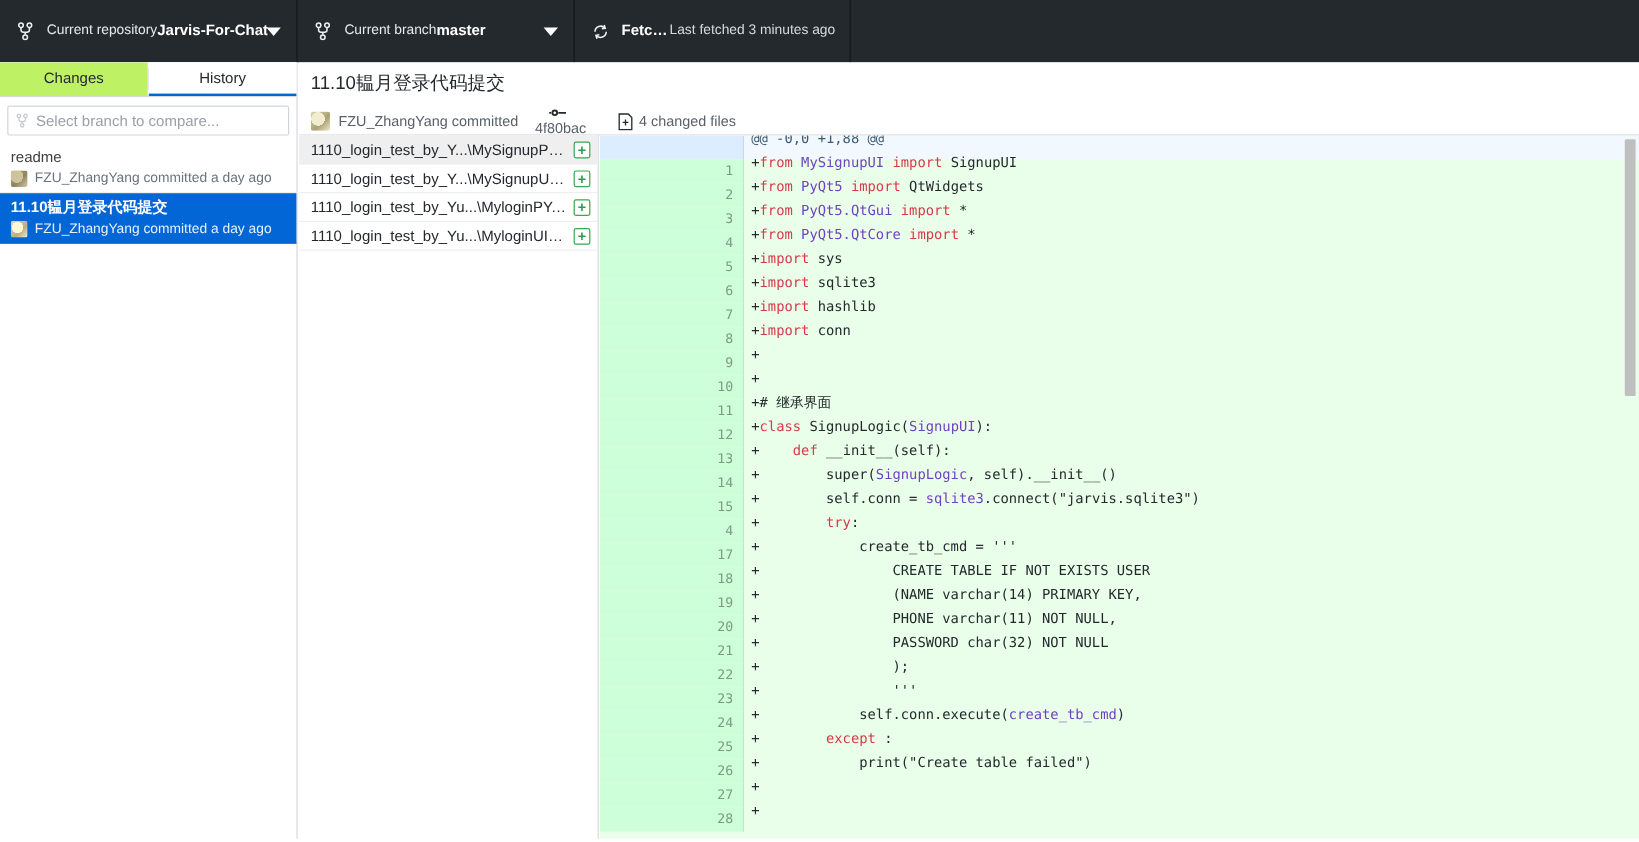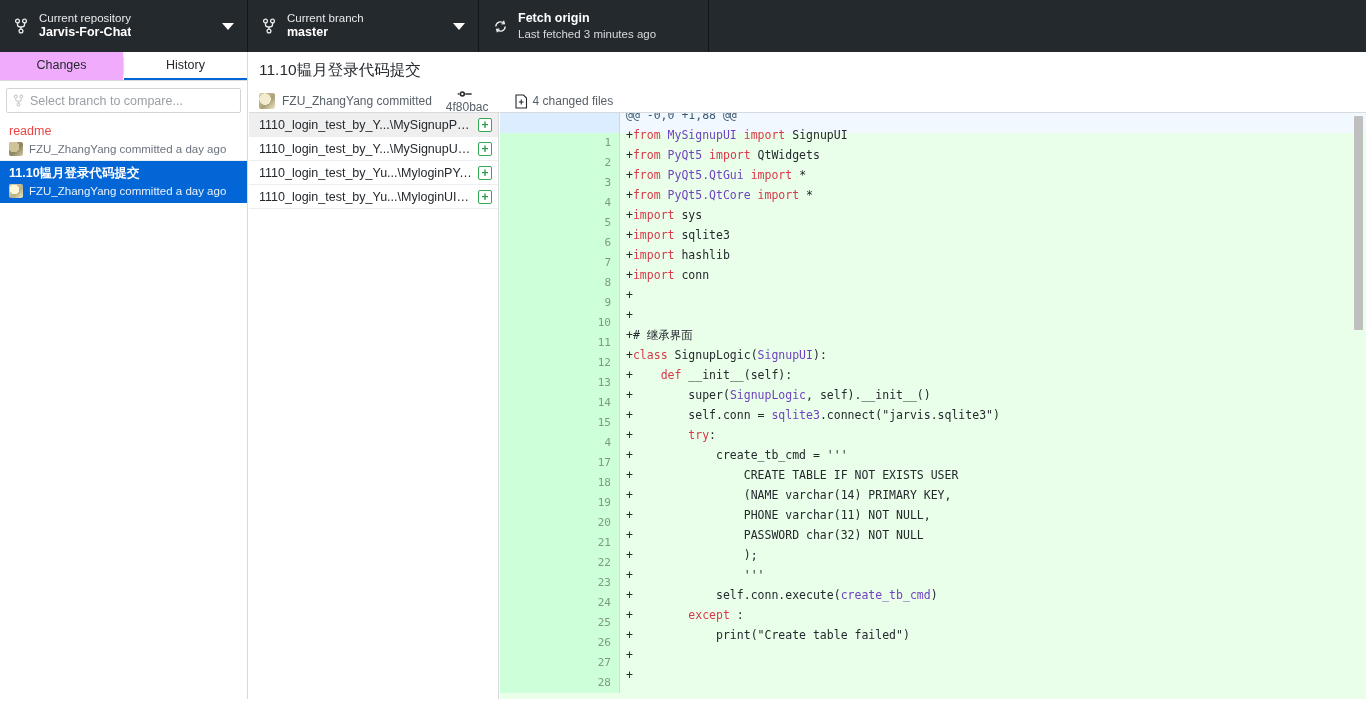--- a/index.html
+++ b/index.html
@@ -32,21 +32,21 @@
   .tb-branch{ width: 231px; }
   .tb-fetch { width: 230px; }
   .tb-rest  { flex: 1; border-right: none; }
   .tb-icon {
     width: 18px; height: 22px;
     flex: 0 0 18px;
     display: flex; align-items: center; justify-content: center;
     margin-right: 9px;
     opacity: .92;
   }
-  .tb-text { display: flex; flex-direction: column; justify-content: center; line-height: 1.25; min-width: 0; }
+  .tb-text { display: flex; justify-content: center; line-height: 1.25; min-width: 0; }
   .tb-label {
     font-size: 11.5px;
     color: #e8eaed;
     font-weight: 400;
     white-space: nowrap;
     overflow: hidden;
     text-overflow: ellipsis;
   }
   .tb-value {
     font-size: 12.5px;
@@ -86,21 +86,21 @@
     border-bottom: 1px solid #d8dade;
     background: #fafafa;
   }
   .tab {
     flex: 1;
     display: flex; align-items: center; justify-content: center;
     font-size: 12.5px;
     color: #24292e;
     cursor: pointer;
     border-bottom: 2px solid transparent;
-    background: #f0abfc;
+    background: #bef264;
   }
   .tab.active {
     border-bottom: 2px solid #0366d6;
     background: #ffffff;
   }
   .tab-divider {
     width: 1px; background: #d8dade;
     margin: 5px 0;
   }
   .cmp-wrap { padding: 7px 6px 6px 6px; }
@@ -119,21 +119,21 @@
   .hist-item {
     height: 42px;
     padding: 3px 8px 0 9px;
     border-bottom: 1px solid #eceef0;
     cursor: pointer;
     overflow: hidden;
   }
   .hist-item.selected { background: #0366d6; border-bottom-color: #0366d6; }
   .hist-title {
     font-size: 12.5px;
-    color: #ef4444;
+    color: #404040;
     white-space: nowrap; overflow: hidden; text-overflow: ellipsis;
     line-height: 19px;
   }
   .hist-item.selected .hist-title { color: #ffffff; font-weight: bold; }
   .hist-meta {
     display: flex; align-items: center;
     font-size: 11.5px;
     color: #6a737d;
     line-height: 16px;
   }

